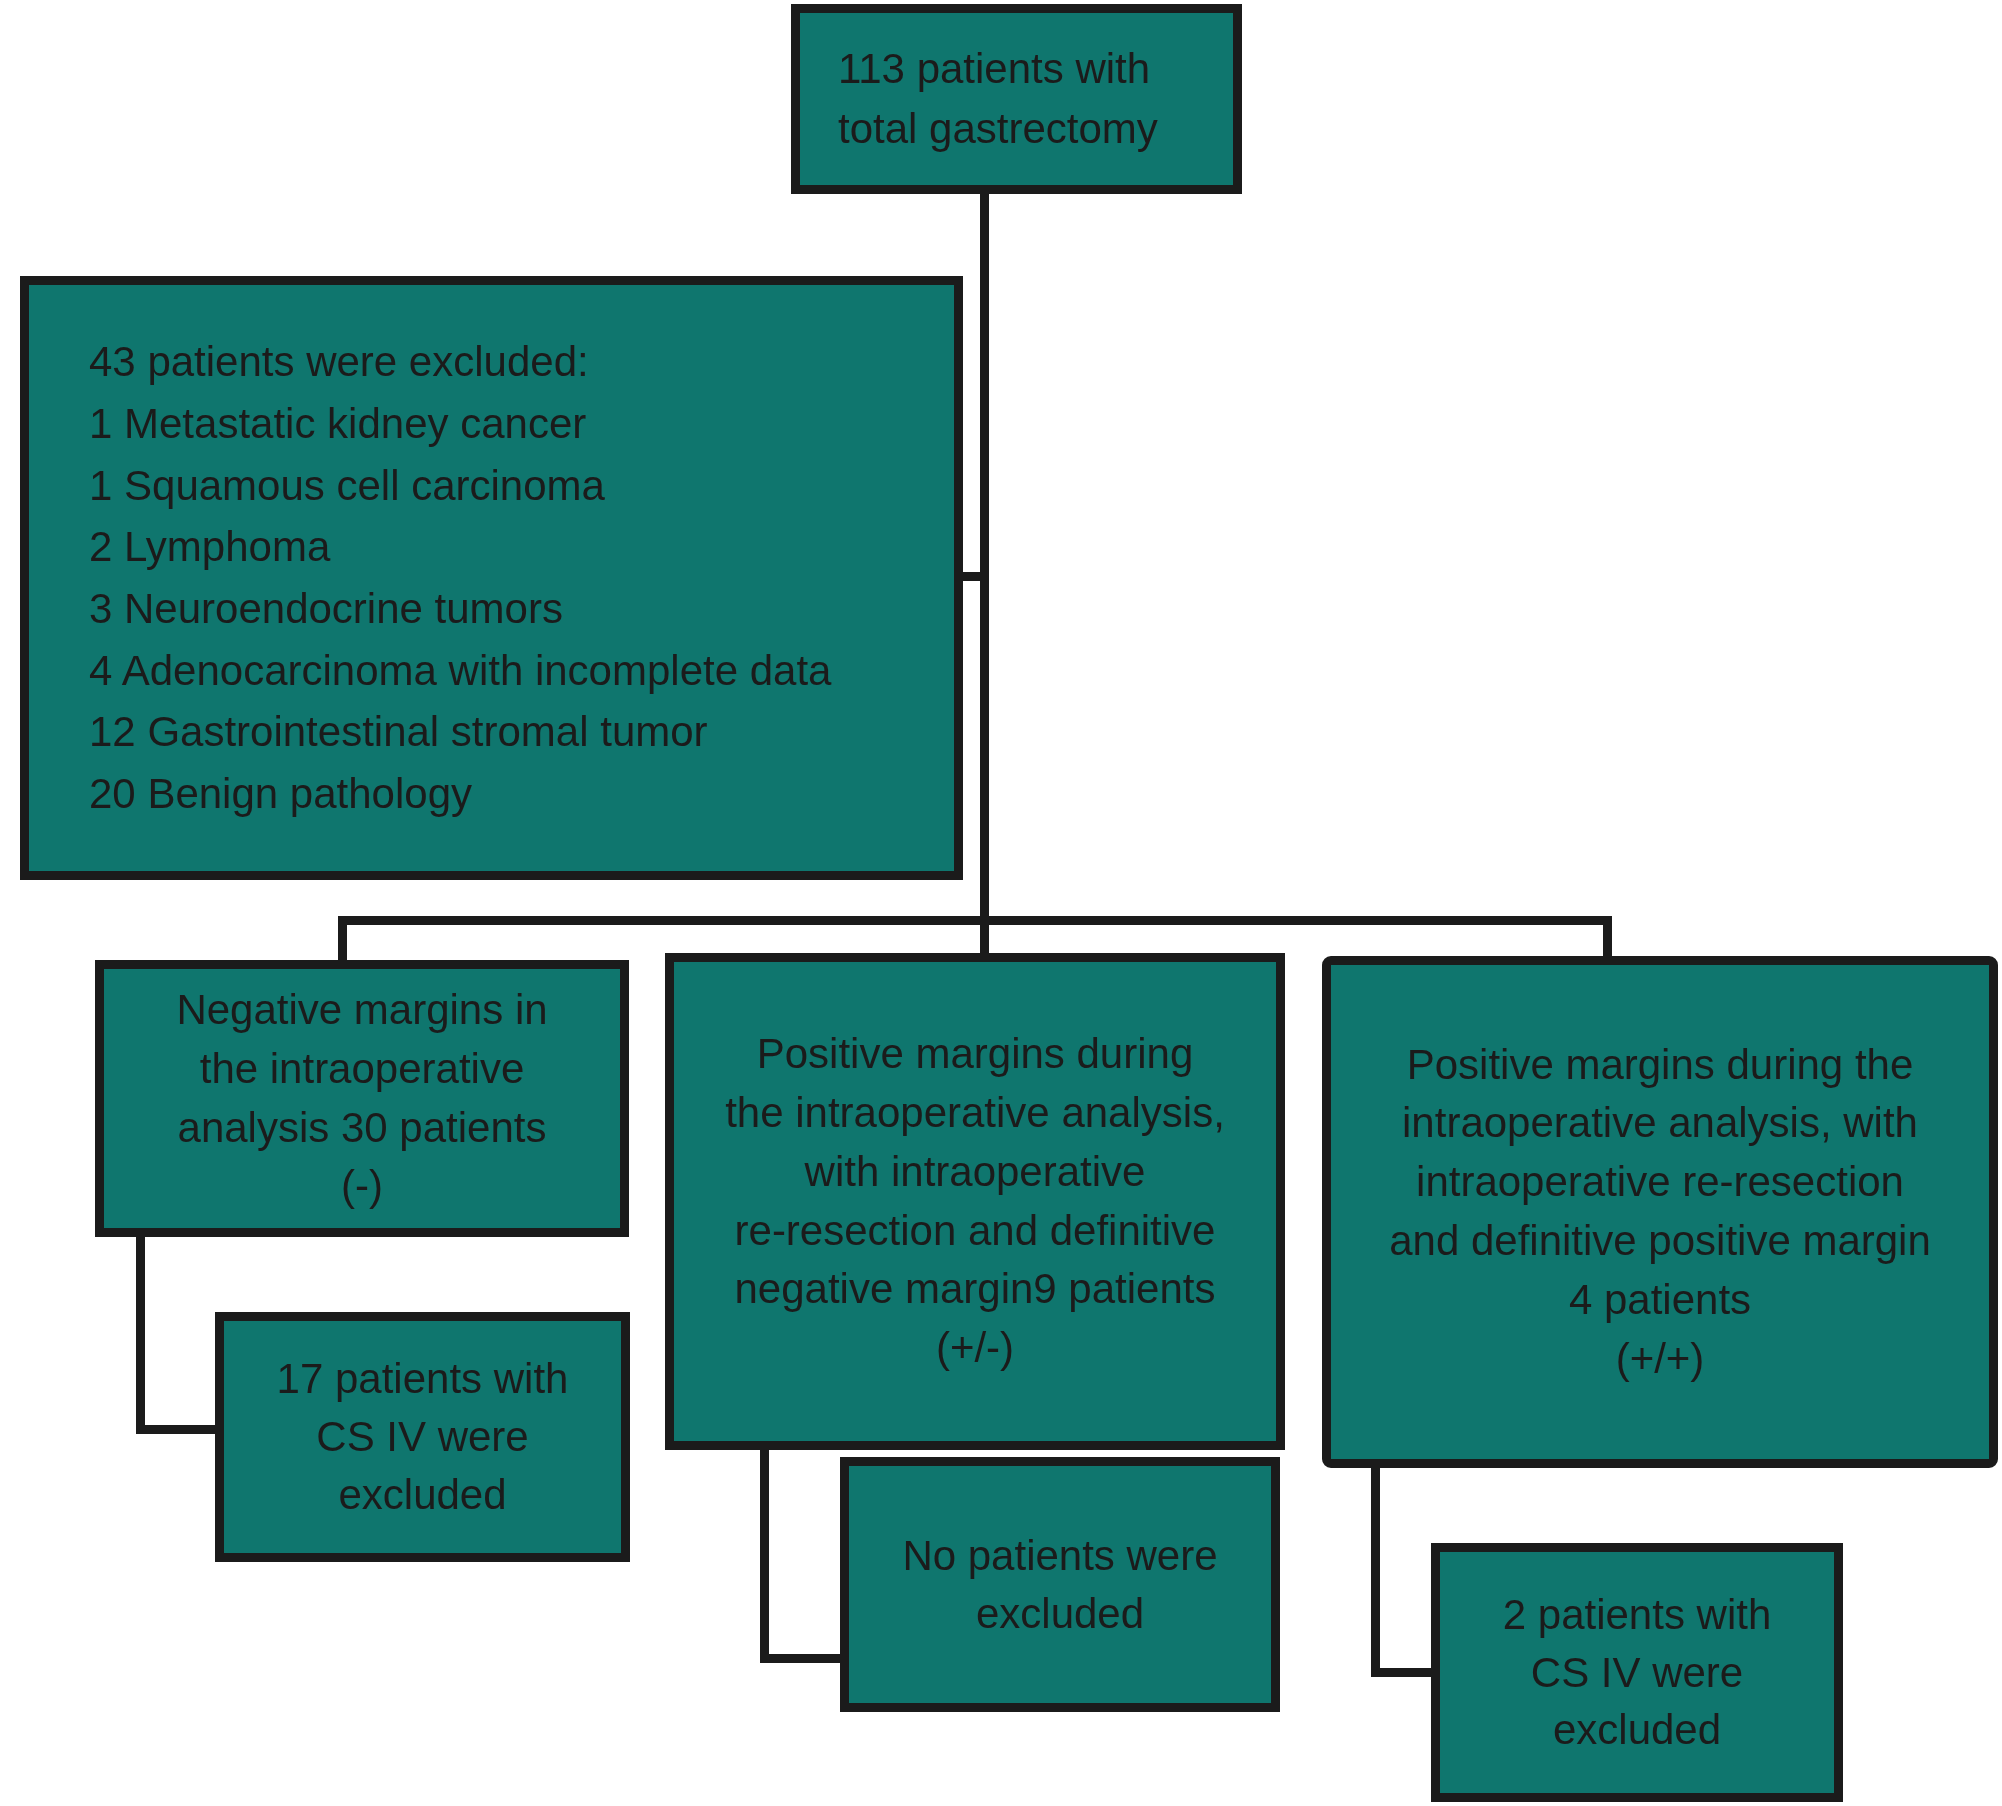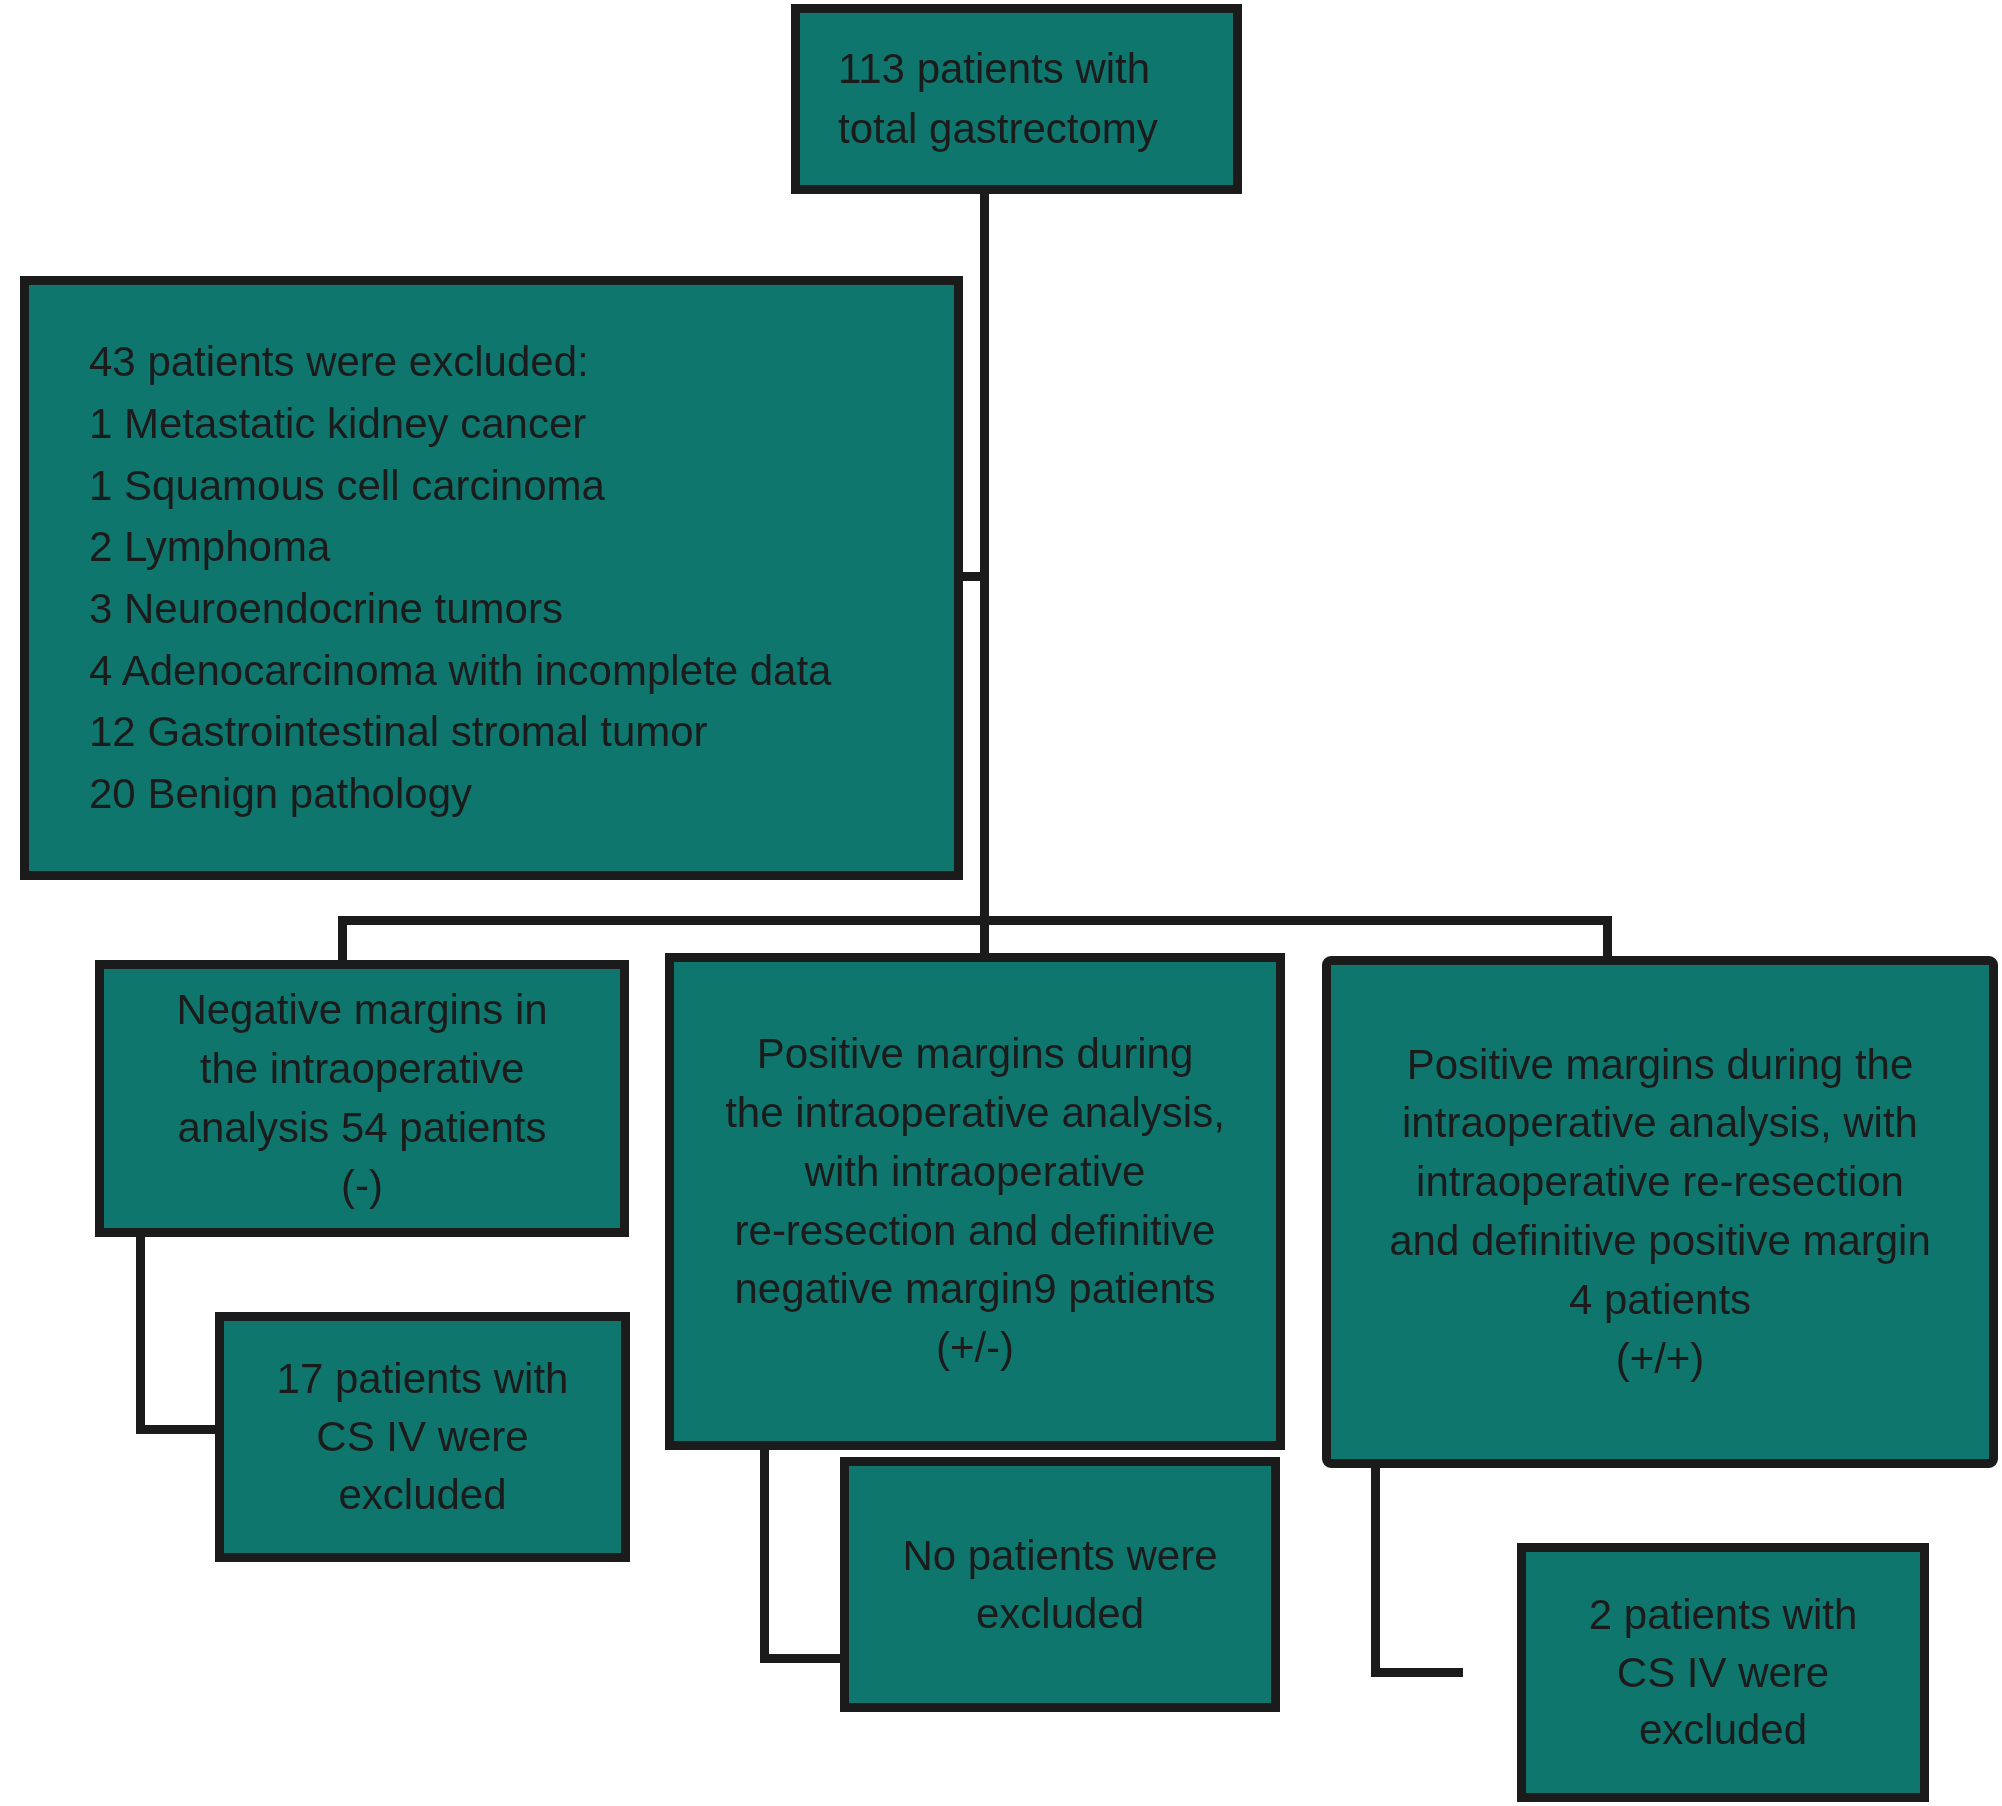--- a/index.html
+++ b/index.html
@@ -39,21 +39,21 @@
   }
 
   
   #n-total   { left: 791px;  top: 4px;    width: 451px; height: 190px; padding-left: 38px; }
   #n-excl    { left: 6px;    top: 276px;  width: 943px; height: 604px; padding-left: 60px; line-height: 1.47; margin-left: 14px; }
   #n-neg     { left: 95px;   top: 960px;  width: 534px; height: 277px; line-height: 1.40; }
   #n-posneg  { left: 665px;  top: 953px;  width: 620px; height: 497px; line-height: 1.40; }
   #n-pospos  { left: 1322px; top: 956px;  width: 676px; height: 512px; line-height: 1.40; border-radius: 9px; }
   #n-excl17  { left: 215px;  top: 1312px; width: 415px; height: 250px; line-height: 1.38; }
   #n-exclno  { left: 840px;  top: 1457px; width: 440px; height: 255px; line-height: 1.38; }
-  #n-excl2   { left: 1517px; top: 1543px; width: 412px; height: 259px; line-height: 1.38; }
+  #n-excl2   { left: 1431px; top: 1543px; width: 412px; height: 259px; line-height: 1.38; }
 
   
   #c-stem       { left: 980px;  top: 194px;  width: 9px;    height: 761px; }
   #c-excl-tick  { left: 946px;  top: 572px;  width: 43px;   height: 9px;  }
   #c-branch     { left: 338px;  top: 916px;  width: 1274px; height: 9px;  }
   #c-drop-left  { left: 338px;  top: 916px;  width: 9px;    height: 48px; }
   #c-drop-right { left: 1603px; top: 916px;  width: 9px;    height: 44px; }
   #c-17-v       { left: 136px;  top: 1233px; width: 9px;    height: 201px; }
   #c-17-h       { left: 136px;  top: 1425px; width: 83px;   height: 9px;  }
   #c-no-v       { left: 760px;  top: 1446px; width: 9px;    height: 217px; }
@@ -90,21 +90,21 @@
 2 Lymphoma
 3 Neuroendocrine tumors
 4 Adenocarcinoma with incomplete data
 12 Gastrointestinal stromal tumor
 20 Benign pathology</span>
   </div>
 
   <div class="node center-align" id="n-neg">
     <span class="txt">Negative margins in
 the intraoperative
-analysis 54 patients
+analysis 30 patients
 (-)</span>
   </div>
 
   <div class="node center-align" id="n-posneg">
     <span class="txt">Positive margins during
 the intraoperative analysis,
 with intraoperative
 re-resection and definitive
 negative margin9 patients
 (+/-)</span>

